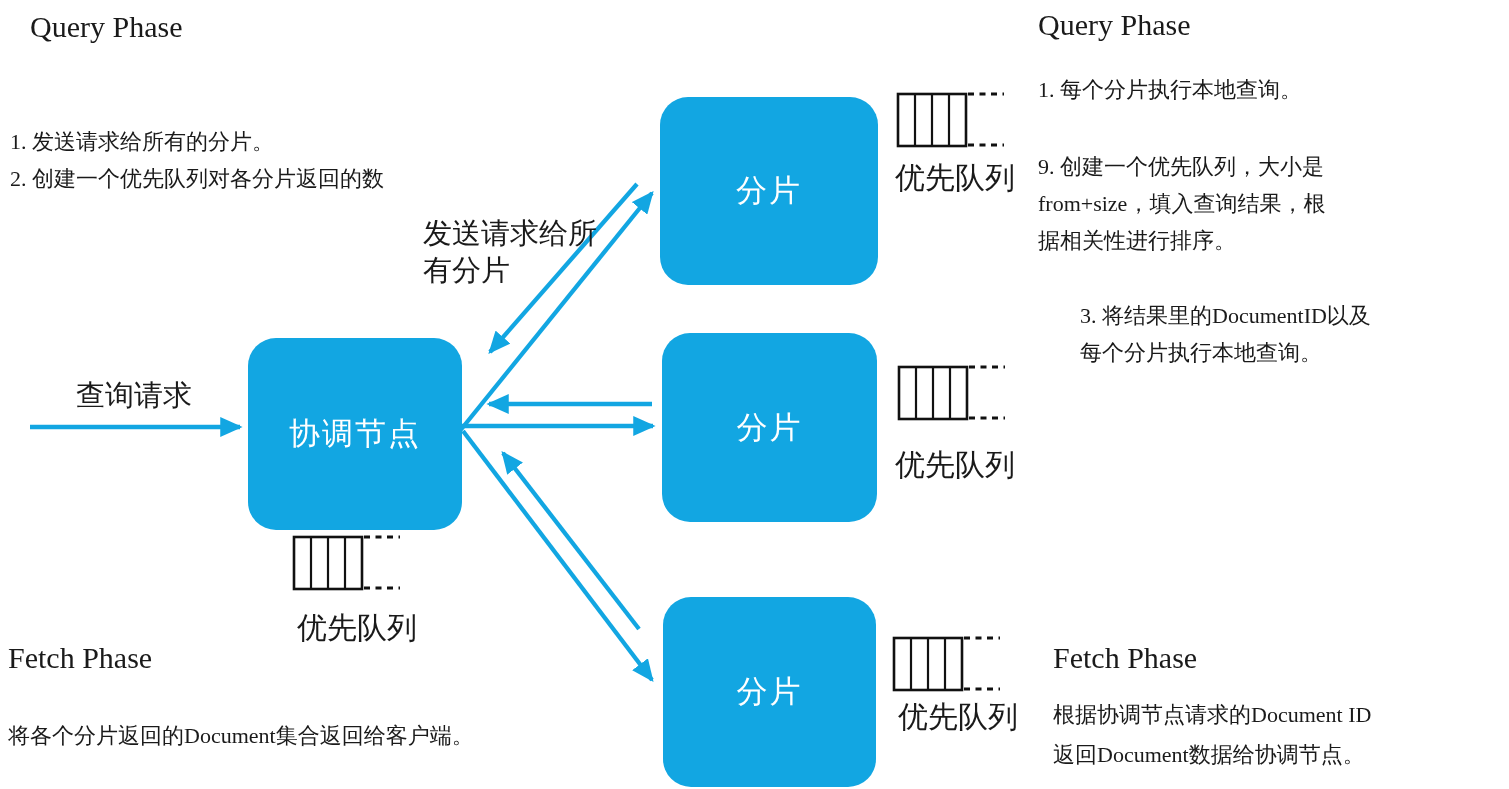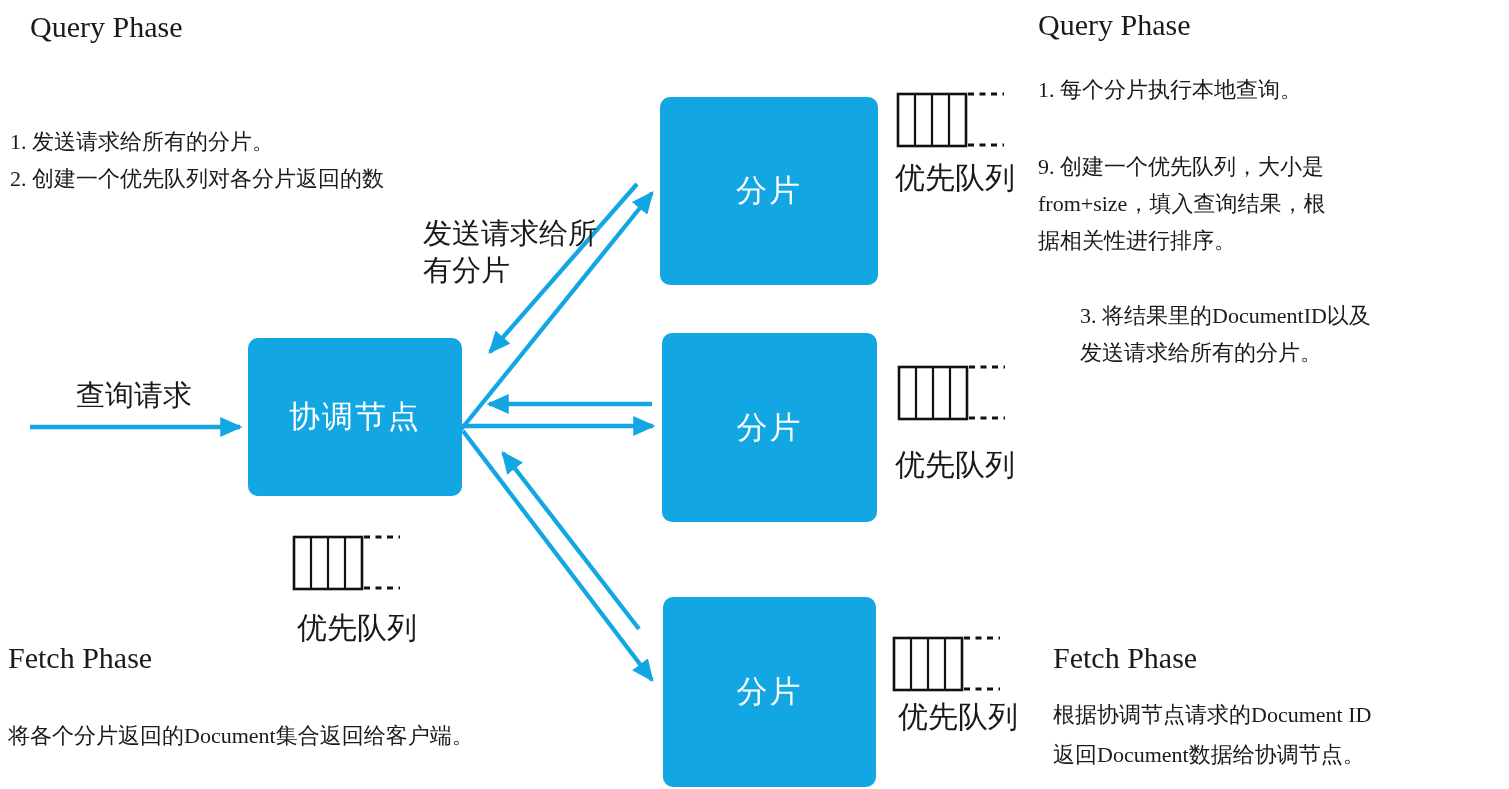--- a/index.html
+++ b/index.html
@@ -7,21 +7,21 @@
   body { background:#fff; }
   .canvas {
     position:relative; width:1509px; height:789px; background:#ffffff;
     font-family:"Liberation Serif","DejaVu Serif",serif; color:var(--ink);
     overflow:hidden;
   }
   .abs { position:absolute; }
   .layer { position:absolute; inset:0; width:1509px; height:789px; }
   .arrow { stroke:var(--blue); stroke-width:4.3; fill:none; }
   .node {
-    position:absolute; background:var(--blue); border-radius:10px;
+    position:absolute; background:var(--blue); border-radius:28px;
     display:flex; align-items:center; justify-content:center;
     color:#ffffff; font-size:31px; letter-spacing:2px;
   }
   .title { font-size:30px; }
   .body-text { font-size:22px; line-height:36.5px; white-space:nowrap; }
   .queue-label { font-size:30px; white-space:nowrap; }
   .edge-label { font-size:29px; white-space:nowrap; }
   .q-rect { stroke:#111; stroke-width:2.6; fill:none; }
   .q-div  { stroke:#111; stroke-width:2.2; }
   .q-dash { stroke:#111; stroke-width:3.2; stroke-dasharray:6 5.5; }
@@ -40,21 +40,21 @@
     </defs>
     <line class="arrow" x1="30" y1="427" x2="240" y2="427" marker-end="url(#ah)"></line>
     <line class="arrow" x1="459" y1="432" x2="652" y2="193" marker-end="url(#ah)"></line>
     <line class="arrow" x1="637" y1="184" x2="490" y2="352" marker-end="url(#ah)"></line>
     <line class="arrow" x1="652" y1="404" x2="489" y2="404" marker-end="url(#ah)"></line>
     <line class="arrow" x1="461" y1="426" x2="653" y2="426" marker-end="url(#ah)"></line>
     <line class="arrow" x1="639" y1="629" x2="503" y2="453" marker-end="url(#ah)"></line>
     <line class="arrow" x1="463" y1="431" x2="652" y2="680" marker-end="url(#ah)"></line>
   </svg>
 
-  <div class="node" style="left:248px; top:338px; width:214px; height:158px;">
+  <div class="node" style="left:248px; top:338px; width:214px; height:192px;">
     <span>协调节点</span>
   </div>
   <div class="node" style="left:660px; top:97px; width:218px; height:188px;">
     <span>分片</span>
   </div>
   <div class="node" style="left:662px; top:333px; width:215px; height:189px;">
     <span>分片</span>
   </div>
   <div class="node" style="left:663px; top:597px; width:213px; height:190px;">
     <span>分片</span>
@@ -118,21 +118,21 @@
     <div class="rt-step body-text" style="top:72px;">
       <div>1. 每个分片执行本地查询。</div>
     </div>
     <div class="rt-step body-text" style="top:148px; line-height:37px;">
       <div>9. 创建一个优先队列，大小是</div>
       <div>from+size，填入查询结果，根</div>
       <div>据相关性进行排序。</div>
     </div>
     <div class="rt-step body-text" style="top:297px; line-height:37px;margin-left:42px;">
       <div>3. 将结果里的DocumentID以及</div>
-      <div>发送请求给所有的分片。</div>
+      <div>每个分片执行本地查询。</div>
     </div>
 
     <div class="rt-step title" style="left:15px; top:641px;">Fetch Phase</div>
     <div class="rt-step body-text" style="left:15px; top:695px; line-height:40px;">
       <div>根据协调节点请求的Document ID</div>
       <div>返回Document数据给协调节点。</div>
     </div>
   </div>
 
 </div>

